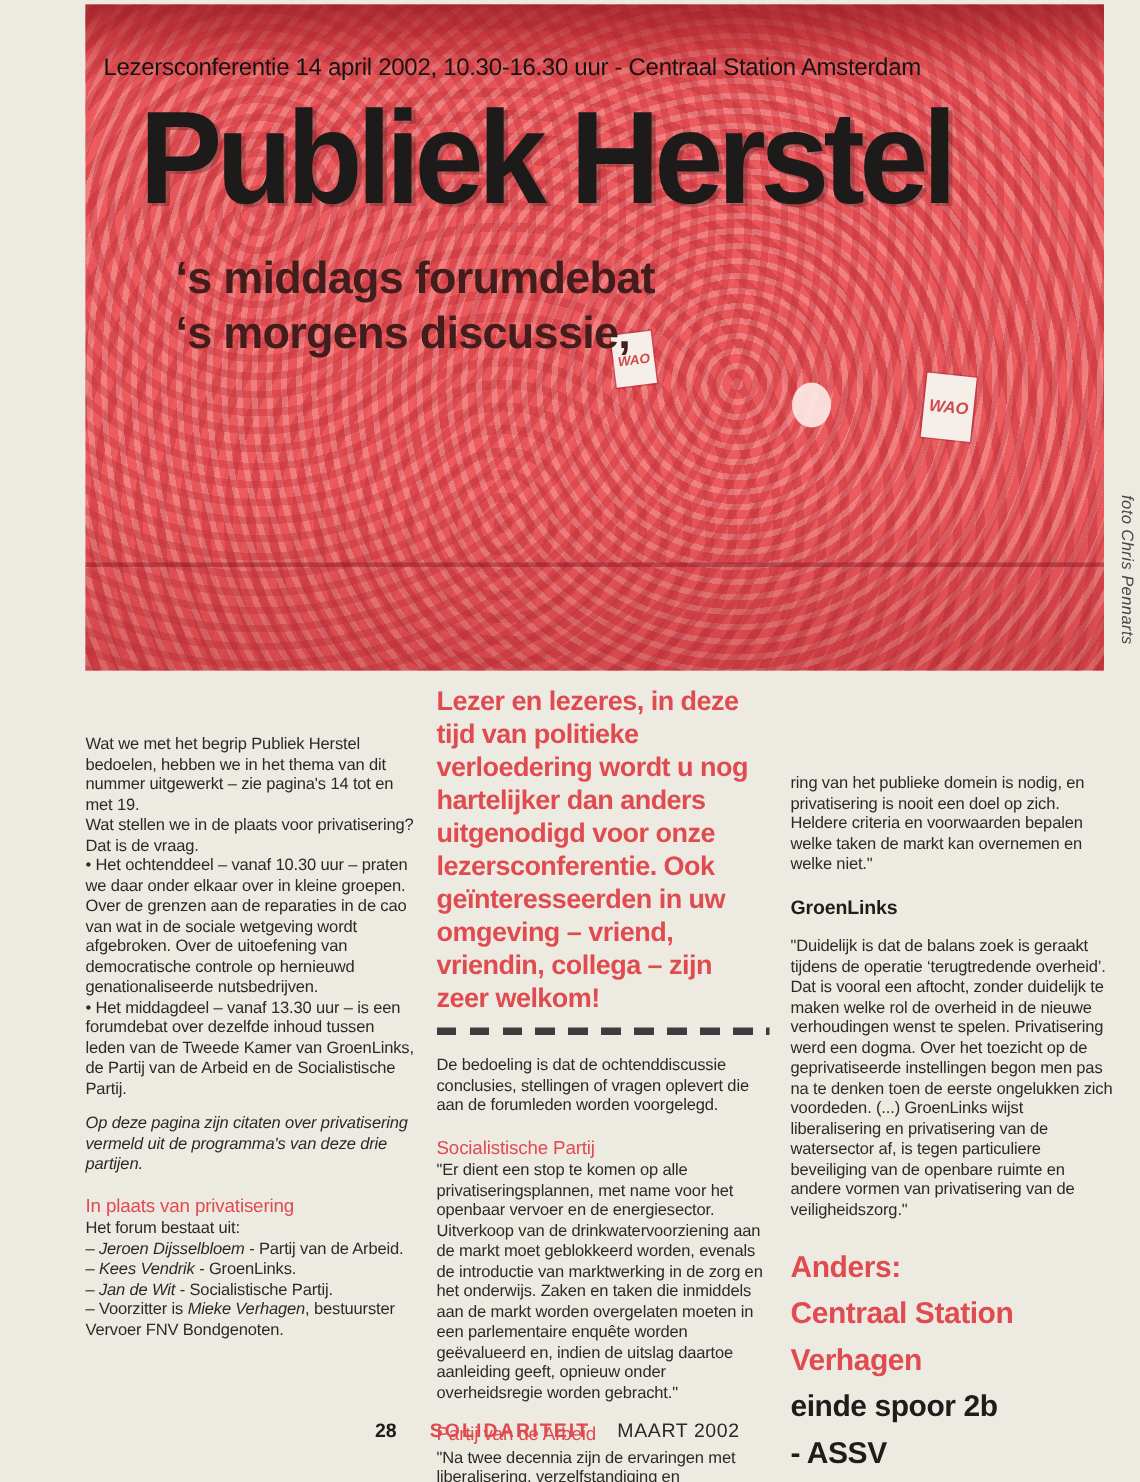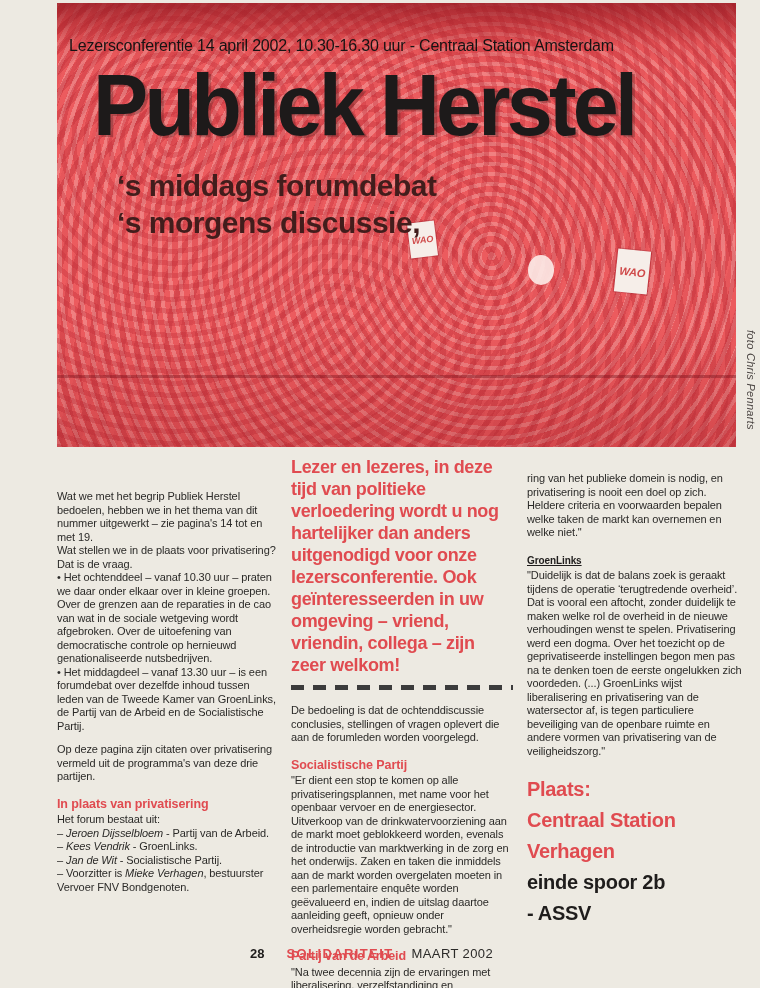--- a/index.html
+++ b/index.html
@@ -36,25 +36,25 @@
     color:#1d1a1a;letter-spacing:-4px;line-height:1;transform:scaleX(.94);transform-origin:left top;
     text-shadow:3px 2px 0 rgba(90,35,35,.35);white-space:nowrap;}
   .subhead{position:absolute;left:60px;top:164px;font-size:30px;font-weight:bold;
     color:#421d1c;line-height:37px;letter-spacing:-.5px;}
   .credit{position:absolute;right:3px;top:330px;writing-mode:vertical-rl;
     font-size:11px;font-style:italic;color:#4b4543;letter-spacing:.3px;}
   
   .col{position:absolute;font-size:11px;line-height:13.5px;letter-spacing:-.1px;}
   .col1{left:57px;top:490px;width:219px;}
   .col2{left:291px;top:456px;width:222px;}
-  .col3{left:527px;top:472px;width:216px;}
+  .col3{left:527px;top:516px;width:216px;}
   .col p{margin:0;}
-  .note{margin-top:10px !important;}
-  .redhead{color:#e04b50;font-weight:bold;font-size:12.5px;margin:14px 0 2px !important;}
-  .blackhead{color:#1f1d1c;font-weight:bold;font-size:10px;margin:14px 0 2px !important;text-decoration:underline;}
+  .note{font-style:italic;margin-top:10px !important;}
+  .redhead{color:#e04b50;font-weight:normal;font-size:12.5px;margin:14px 0 2px !important;}
+  .blackhead{color:#1f1d1c;font-weight:bold;font-size:13px;margin:14px 0 14px !important;}
   .gap-top{margin-top:13px !important;}
   .intro{font-size:18px;line-height:22px;font-weight:bold;color:#e04b50;letter-spacing:-.35px;}
   .divider{height:5px;margin:9px 0 14px;background:repeating-linear-gradient(90deg,#3c3c3c 0 13px,rgba(0,0,0,0) 13px 22px);}
   .place{margin-top:16px;font-weight:bold;font-size:20px;line-height:31px;letter-spacing:-.3px;}
   .place .red{color:#e04b50;}
   .place .black{color:#1f1d1c;}
   
   .footer{position:absolute;left:250px;top:946px;display:flex;align-items:flex-end;font-size:13px;}
   .pageno{font-weight:bold;color:#1f1d1c;margin-right:22px;}
   .mag{font-weight:bold;color:#e04b50;letter-spacing:1.4px;margin-right:18px;}
@@ -105,21 +105,21 @@
     <p>"Er dient een stop te komen op alle privatiseringsplannen, met name voor het openbaar vervoer en de energiesector. Uitverkoop van de drinkwatervoorziening aan de markt moet geblokkeerd worden, evenals de introductie van marktwerking in de zorg en het onderwijs. Zaken en taken die inmiddels aan de markt worden overgelaten moeten in een parlementaire enquête worden geëvalueerd en, indien de uitslag daartoe aanleiding geeft, opnieuw onder overheidsregie worden gebracht."</p>
     <p class="redhead">Partij van de Arbeid</p>
     <p>"Na twee decennia zijn de ervaringen met liberalisering, verzelfstandiging en privatisering verschillend, maar niet onverdeeld positief. Wij moeten daaruit lering trekken en ons bezinnen op een nieuw evenwicht tussen publiek en privaat domein. Herwaarde-</p>
   </div>
 
   <div class="col col3">
     <p>ring van het publieke domein is nodig, en privatisering is nooit een doel op zich. Heldere criteria en voorwaarden bepalen welke taken de markt kan overnemen en welke niet."</p>
     <p class="blackhead">GroenLinks</p>
     <p>"Duidelijk is dat de balans zoek is geraakt tijdens de operatie ‘terugtredende overheid’. Dat is vooral een aftocht, zonder duidelijk te maken welke rol de overheid in de nieuwe verhoudingen wenst te spelen. Privatisering werd een dogma. Over het toezicht op de geprivatiseerde instellingen begon men pas na te denken toen de eerste ongelukken zich voordeden. (...) GroenLinks wijst liberalisering en privatisering van de watersector af, is tegen particuliere beveiliging van de openbare ruimte en andere vormen van privatisering van de veiligheidszorg."</p>
     <div class="place">
-      <div class="red">Plaats:</div>
+      <div class="red">Anders:</div>
       <div class="red">Centraal Station</div>
       <div class="red">Verhagen</div>
       <div class="black">einde spoor 2b</div>
       <div class="black">- ASSV</div>
     </div>
   </div>
 
   <div class="footer">
     <span class="pageno">28</span>
     <span class="mag">SOLIDARITEIT</span>

